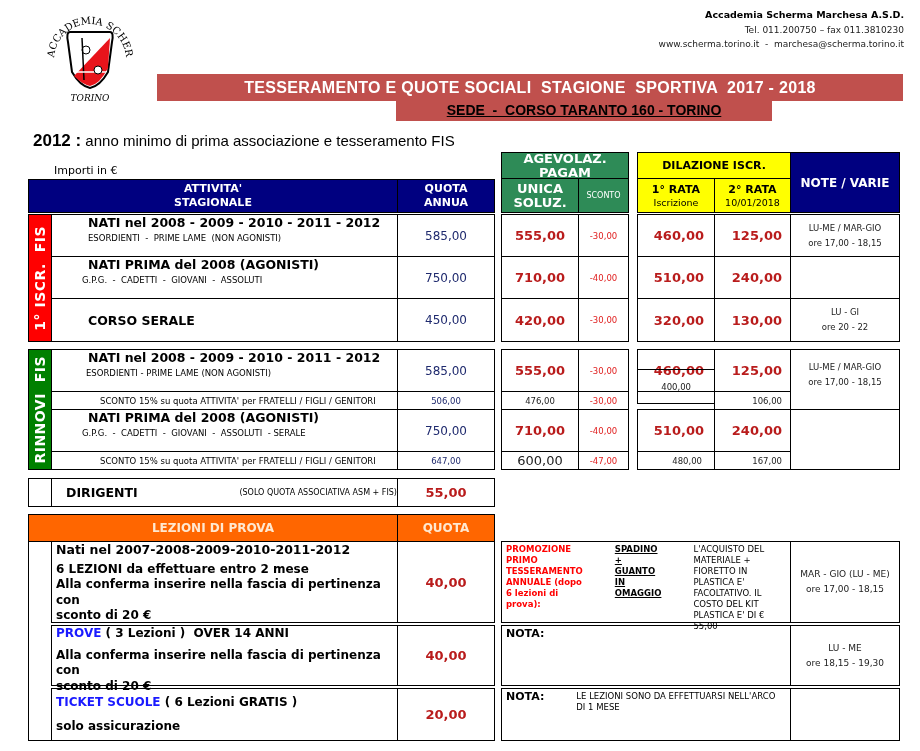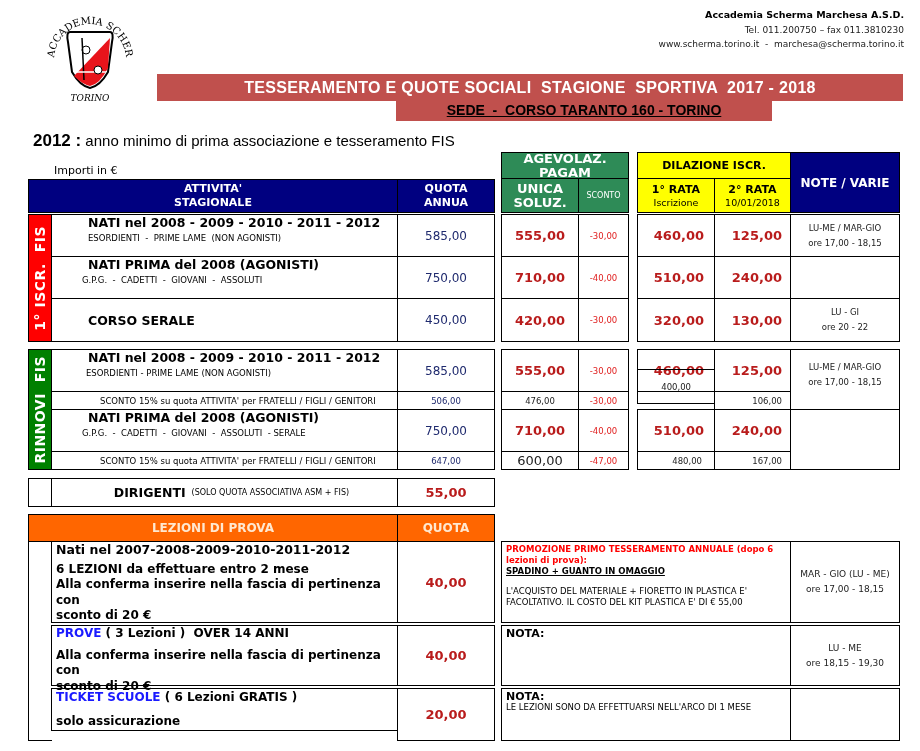--- a/index.html
+++ b/index.html
@@ -33,21 +33,21 @@
   .act.noleft { padding-left: 30px; }
   .quota { color: #1f2a6e; font-size: 12px; }
   .big { color: #b91c1c; font-weight: bold; font-size: 13px; }
   .neg { color: #e02020; font-size: 8.5px; }
   .small { color: #1f2a6e; font-size: 8.5px; }
   .note { font-size: 8.5px; line-height: 15px; color: #222; }
   .sconto-row { justify-content: flex-start; padding-left: 48px; font-size: 8.5px; }
 
   .lez { justify-content: flex-start; text-align: left; flex-direction: column; align-items: flex-start; padding-left: 26px; font-weight: bold; font-size: 12px; line-height: 15.5px; }
   .blue { color: #1a1aff; font-weight: bold; }
-  .promo { justify-content: flex-start; align-items: flex-start; flex-direction: column; text-align: left; padding: 2px 4px; font-size: 8.5px; line-height: 11px; }
+  .promo { justify-content: flex-start; align-items: flex-start; flex-direction: row; text-align: left; padding: 2px 4px; font-size: 8.5px; line-height: 11px; gap: 32px; }
   .promo .red { color: #ff0000; font-weight: bold; }
   .promo .u { font-weight: bold; text-decoration: underline; margin-bottom: 9px; }
   .nota-h { font-weight: bold; font-size: 11px; }
 </style>
 </head>
 <body>
 
 <div class="abs logo">
   <svg width="100" height="96" viewBox="0 0 100 96">
     <defs>
@@ -182,21 +182,21 @@
 <div class="cell note" style="left:790px;top:409px;width:110px;height:61px"></div>
 
 <div class="cell sconto-row" style="left:51px;top:451px;width:347px;height:19px">SCONTO 15% su quota ATTIVITA' per FRATELLI / FIGLI / GENITORI</div>
 <div class="cell small" style="left:397px;top:451px;width:98px;height:19px">647,00</div>
 <div class="cell" style="left:501px;top:451px;width:78px;height:19px;font-size:13px;color:#222">600,00</div>
 <div class="cell neg" style="left:578px;top:451px;width:51px;height:19px">-47,00</div>
 <div class="cell" style="left:637px;top:451px;width:78px;height:19px;font-size:8.5px;color:#222;justify-content:flex-end;padding-right:12px">480,00</div>
 <div class="cell" style="left:714px;top:451px;width:77px;height:19px;font-size:8.5px;color:#222;justify-content:flex-end;padding-right:8px">167,00</div>
 
 <div class="cell" style="left:28px;top:478px;width:24px;height:29px"></div>
-<div class="cell" style="left:51px;top:478px;width:347px;height:29px;justify-content:center;padding-left:14px">
+<div class="cell" style="left:51px;top:478px;width:347px;height:29px;justify-content:space-between;padding-left:14px">
   <span style="font-weight:bold;font-size:12.5px">DIRIGENTI</span>
   <span style="font-size:8px;margin-left:6px">(SOLO QUOTA ASSOCIATIVA ASM + FIS)</span>
 </div>
 <div class="cell big" style="left:397px;top:478px;width:98px;height:29px">55,00</div>
 
 <div class="cell hdr-orange" style="left:28px;top:514px;width:370px;height:28px">LEZIONI  DI  PROVA</div>
 <div class="cell hdr-orange" style="left:397px;top:514px;width:98px;height:28px">QUOTA</div>
 
 <div class="abs" style="left:28px;top:541px;width:24px;height:200px;border-left:1px solid #000;border-bottom:1px solid #000"></div>
 
@@ -224,21 +224,21 @@
 </div>
 <div class="cell big" style="left:397px;top:625px;width:98px;height:61px">40,00</div>
 <div class="cell promo" style="left:501px;top:625px;width:290px;height:61px">
   <span class="nota-h">NOTA:</span>
 </div>
 <div class="cell note" style="left:790px;top:625px;width:110px;height:61px;flex-direction:column;font-size:9px">
   <span>LU - ME</span>
   <span>ore 18,15 - 19,30</span>
 </div>
 
-<div class="cell lez" style="left:51px;top:688px;width:347px;height:43px;padding-left:4px;justify-content:center">
+<div class="cell lez" style="left:51px;top:688px;width:347px;height:53px;padding-left:4px;justify-content:center">
   <span style="margin-bottom:8px"><span class="blue">TICKET SCUOLE</span><span style="white-space:pre"> ( 6 Lezioni GRATIS )</span></span>
   <span>solo assicurazione</span>
 </div>
 <div class="cell big" style="left:397px;top:688px;width:98px;height:53px">20,00</div>
 <div class="cell promo" style="left:501px;top:688px;width:290px;height:53px">
   <span class="nota-h">NOTA:</span>
   <span>LE LEZIONI SONO DA EFFETTUARSI NELL'ARCO DI 1 MESE</span>
 </div>
 <div class="cell note" style="left:790px;top:688px;width:110px;height:53px"></div>
 

